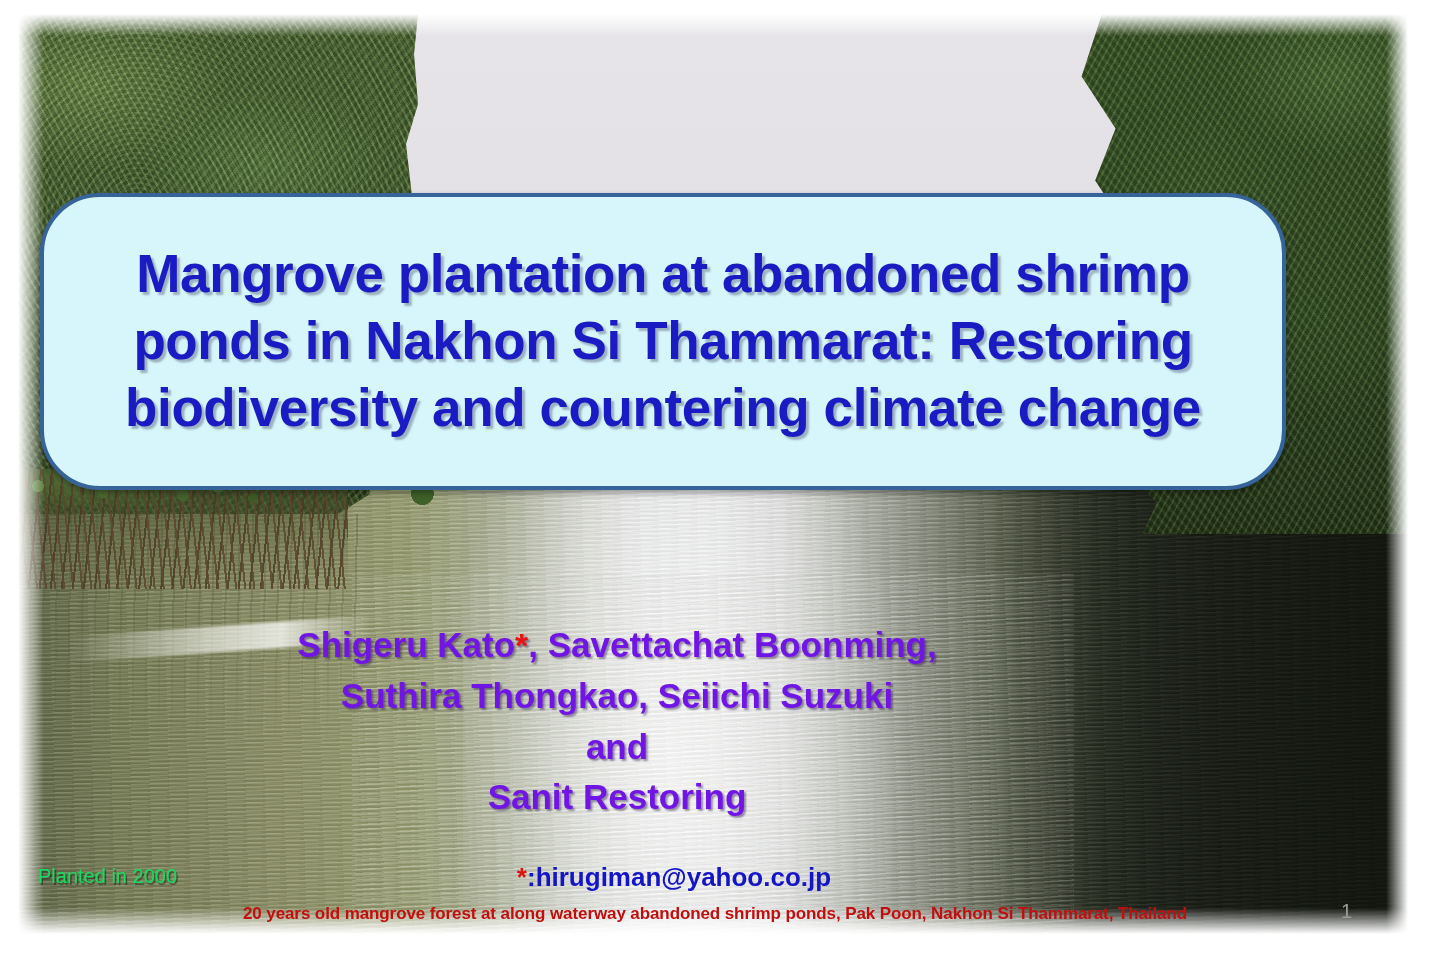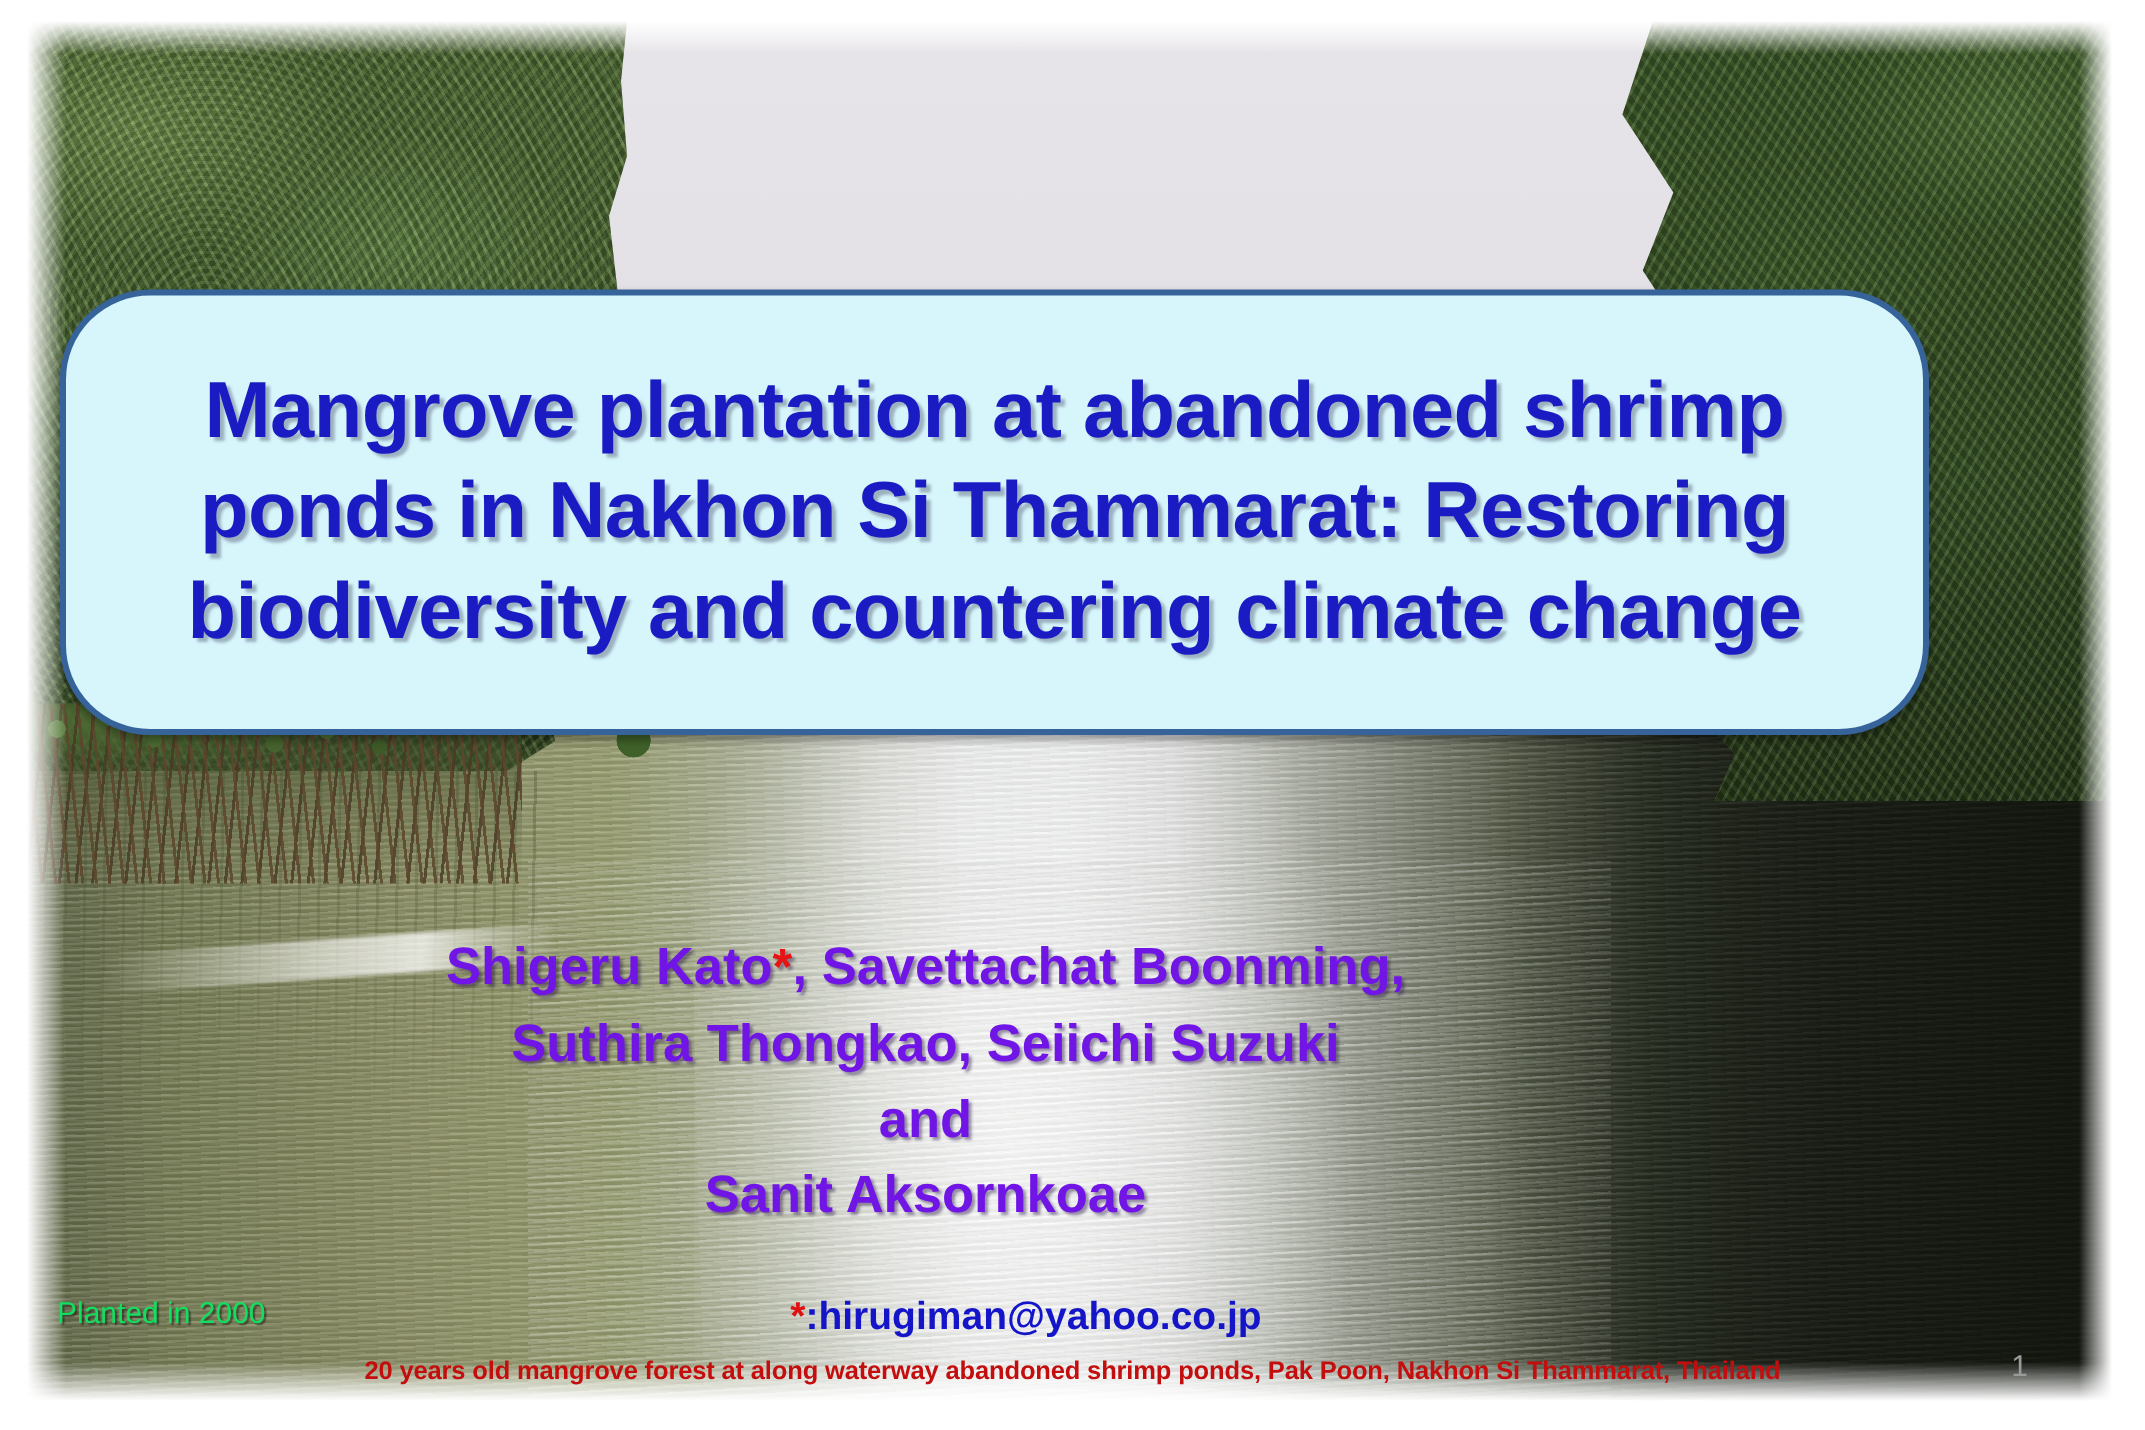--- a/index.html
+++ b/index.html
@@ -263,21 +263,21 @@
     left: 38px;
     top: 865px;
     font-family: "Liberation Sans", sans-serif;
     font-weight: normal;
     font-size: 20px;
     color: #10e060;
     text-shadow: 1.5px 1.5px 1px rgba(0,0,0,0.45);
   }
   #email {
     position: absolute;
-    left: 10px;
+    left: 0;
     top: 862px;
     width: 1348px;
     text-align: center;
     font-family: "Liberation Sans", sans-serif;
     font-weight: bold;
     font-size: 26px;
     color: #1414c8;
   }
   #email .star { color: #e01010; }
   #caption {
@@ -326,21 +326,21 @@
 
 
   <div id="title-box">
     <div id="title-text">Mangrove plantation at abandoned shrimp ponds in Nakhon Si Thammarat: Restoring biodiversity and countering climate change</div>
   </div>
 
   <div id="authors">
     <div><span>Shigeru Kato</span><span class="star">*</span><span>, Savettachat Boonming,</span></div>
     <div>Suthira Thongkao, Seiichi Suzuki</div>
     <div>and</div>
-    <div>Sanit Aksornkoae</div>
+    <div>Sanit Restoring</div>
   </div>
 
   <div id="planted">Planted in 2000</div>
 
   <div id="email"><span class="star">*</span><span>:hirugiman@yahoo.co.jp</span></div>
 
   <div id="caption">20 years old mangrove forest at along waterway abandoned shrimp ponds, Pak Poon, Nakhon Si Thammarat, Thailand</div>
 
   <div id="slide-number">1</div>
 

